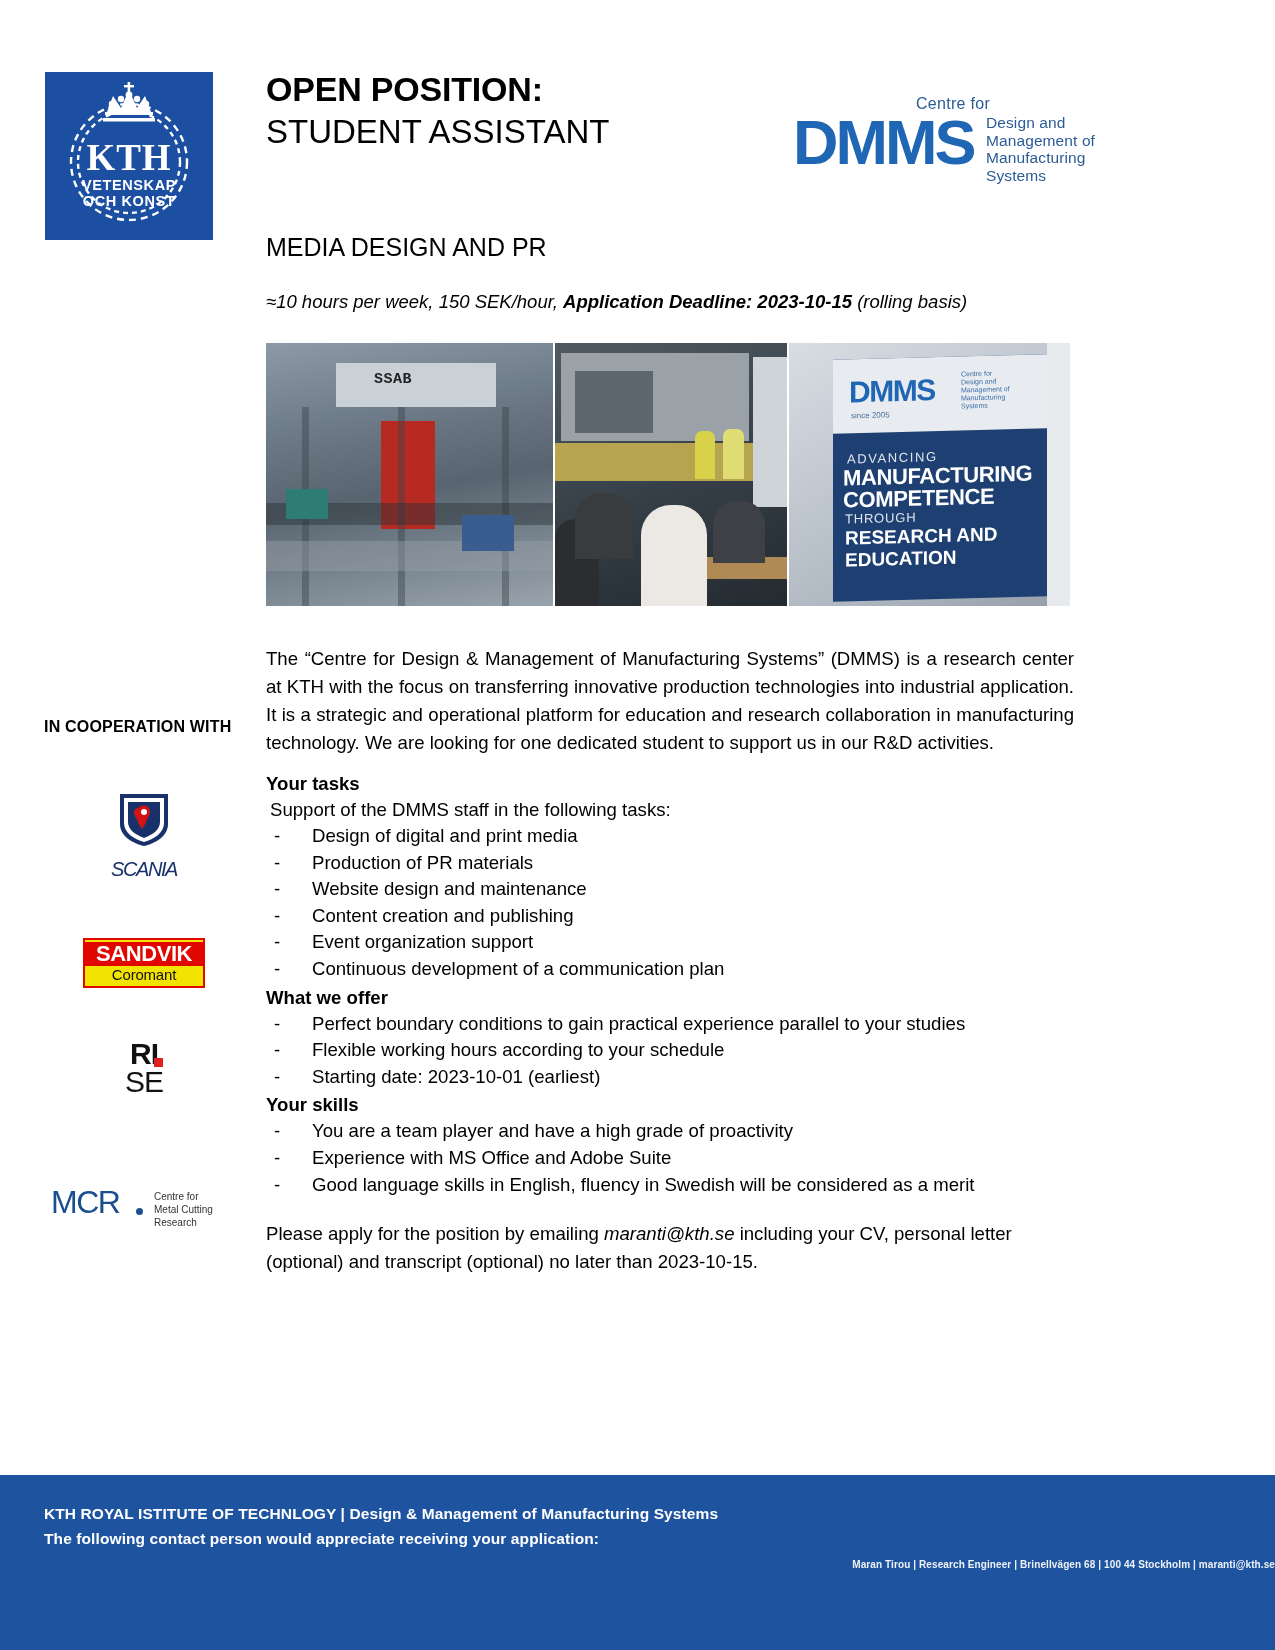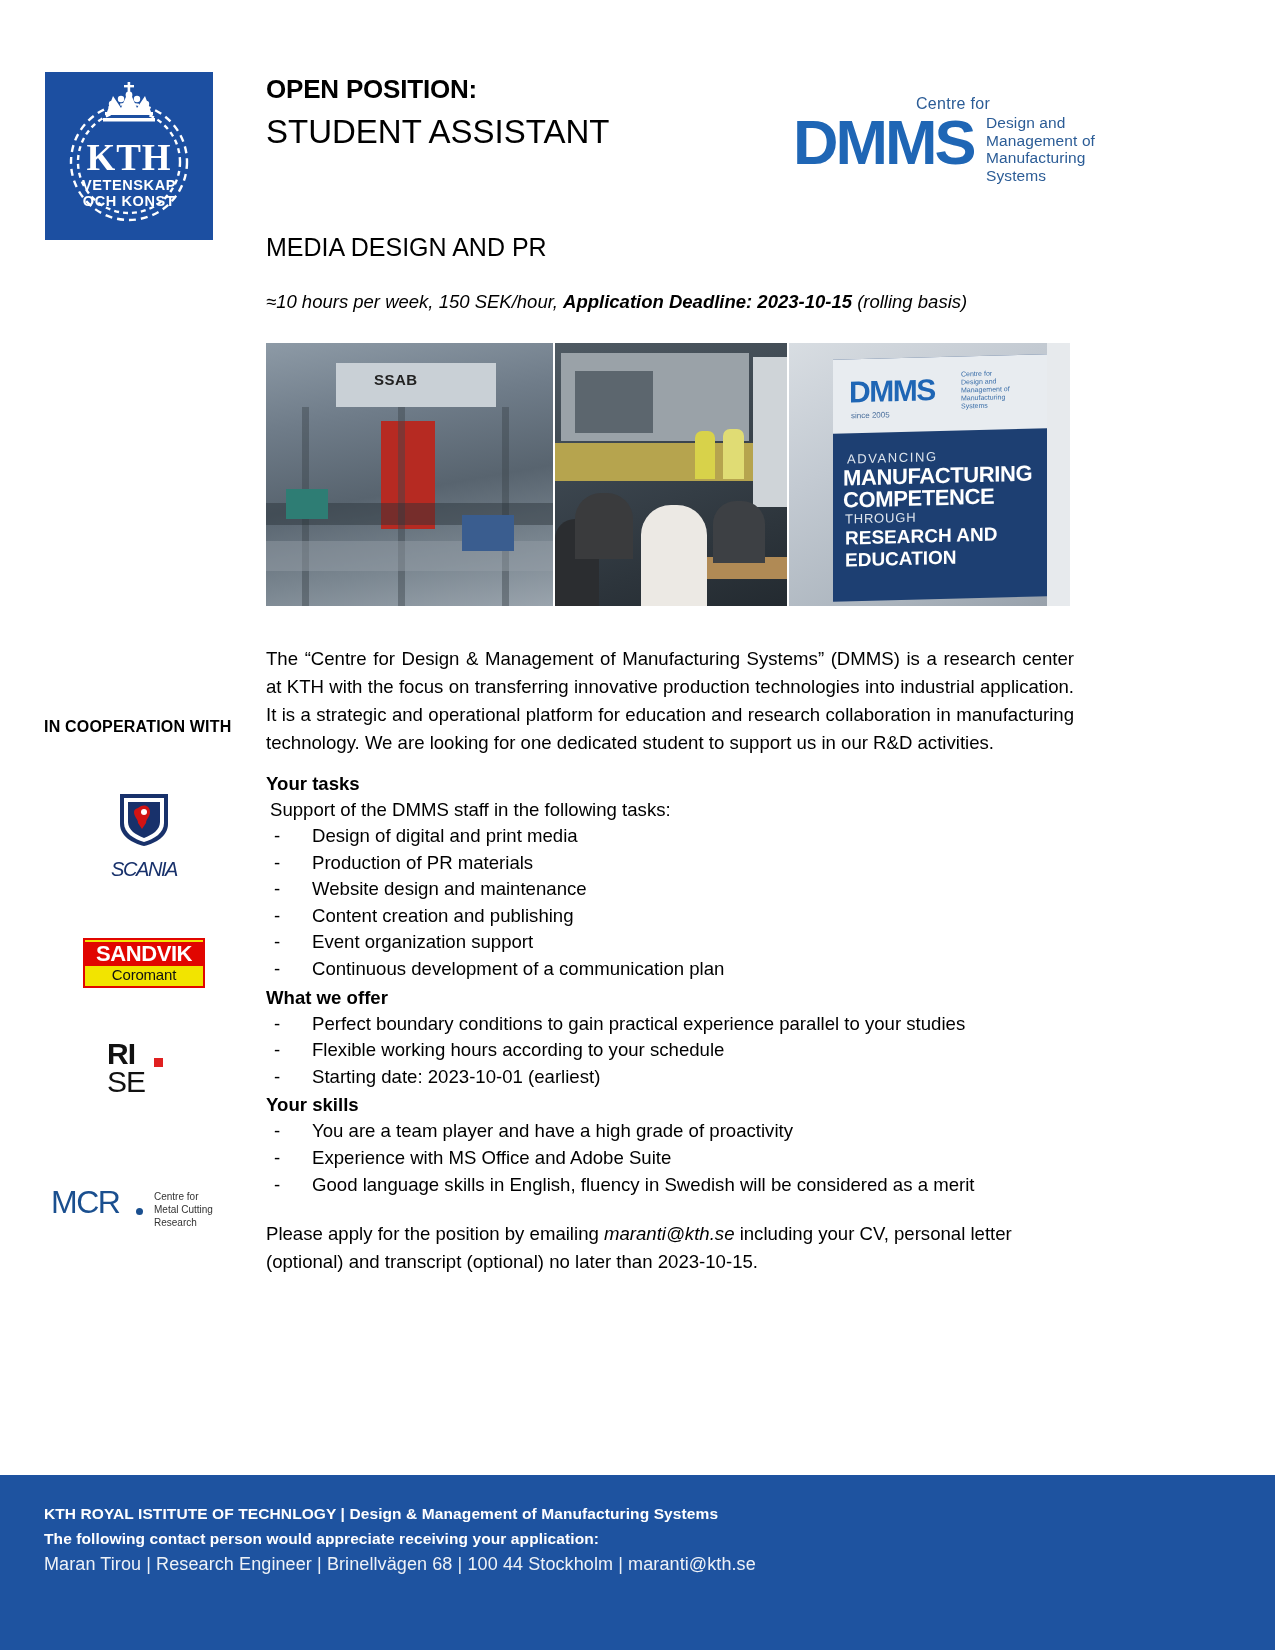--- a/index.html
+++ b/index.html
@@ -32,21 +32,21 @@
   }
   .kth-logo svg { display: block; width: 168px; height: 168px; }
 
   .title-block {
     position: absolute;
     left: 266px;
     top: 68px;
     width: 520px;
   }
   .title-line1 {
-    font-size: 26px;
+    font-size: 34px;
     font-weight: bold;
     letter-spacing: -0.2px;
     line-height: 42px;
     white-space: nowrap;
   }
   .title-line2 {
     font-size: 33px;
     font-weight: normal;
     line-height: 44px;
     white-space: nowrap;
@@ -126,21 +126,21 @@
     height: 263px;
     overflow: hidden;
   }
   .photo-1 { width: 287px; background: linear-gradient(170deg,#8d9aa6 0%,#6f7c89 28%,#58646f 55%,#7b8791 80%,#9aa4ad 100%); }
   .photo-2 { width: 232px; background: linear-gradient(160deg,#4f5a63 0%,#3c464f 40%,#2d353c 75%,#232a30 100%); }
   .photo-3 { width: 281px; background: linear-gradient(150deg,#d8dde2 0%,#c3cad2 35%,#aeb7c0 70%,#959ea8 100%); }
 
   
   .p1-red { position:absolute; left:115px; top:78px; width:54px; height:108px; background:#b62a22; }
   .p1-white { position:absolute; left:70px; top:20px; width:160px; height:44px; background:#c9d0d6; }
-  .p1-ssab { position:absolute; left:108px; top:28px; font-size:15px; font-weight:bold; color:#222; letter-spacing:0.5px; }
+  .p1-ssab { position:absolute; left:108px; top:28px; font-size:15px; font-weight:bold; color:#222; letter-spacing:0.5px;font-family:Liberation Mono, monospace; }
   .p1-bar-a { position:absolute; left:0; top:160px; width:287px; height:22px; background:rgba(40,48,55,0.45); }
   .p1-bar-b { position:absolute; left:0; top:198px; width:287px; height:30px; background:rgba(150,160,168,0.45); }
   .p1-col { position:absolute; top:64px; width:7px; height:199px; background:rgba(60,68,76,0.45); }
   .p1-teal { position:absolute; left:20px; top:146px; width:42px; height:30px; background:#2e7d74; }
   .p1-blue { position:absolute; left:196px; top:172px; width:52px; height:36px; background:#3a5d8f; }
 
   
   .p2-screen { position:absolute; left:6px; top:10px; width:188px; height:88px; background:#9aa2a8; }
   .p2-screen-in { position:absolute; left:14px; top:18px; width:78px; height:62px; background:#5c666e; }
   .p2-board { position:absolute; left:0px; top:100px; width:200px; height:38px; background:#b6a44e; }
@@ -212,21 +212,21 @@
     line-height: 24px;
   }
   .sandvik-bottom {
     color: #111;
     font-size: 15px;
     line-height: 17px;
     letter-spacing: -0.2px;
   }
 
   
-  .rise-logo { width: 74px; margin: 0 auto; text-align: left; position: relative; }
+  .rise-logo { width: 74px; margin: 0 auto; text-align: center; position: relative; }
   .rise-ri { font-size: 30px; font-weight: bold; color: #111; letter-spacing: -1px; line-height: 28px; }
   .rise-se { font-size: 30px; font-weight: normal; color: #111; letter-spacing: -1px; line-height: 28px; }
   .rise-dot { position: absolute; left: 47px; top: 18px; width: 9px; height: 9px; background: #e02020; }
 
   
   .mcr-logo { width: 186px; margin: 0 auto; position: relative; height: 48px; }
   .mcr-word { position: absolute; left: 0; top: 4px; font-size: 32px; font-weight: normal; color: #1a4f8f; letter-spacing: -1.5px; }
   .mcr-dot { position: absolute; left: 85px; top: 28px; width: 7px; height: 7px; background: #1a4f8f; border-radius: 50%; }
   .mcr-sub { position: absolute; left: 103px; top: 10px; font-size: 10px; color: #333; line-height: 13px; text-align: left; }
 
@@ -293,24 +293,25 @@
   }
   .f-line2 {
     color: #ffffff;
     font-size: 15.5px;
     font-weight: bold;
     line-height: 25px;
     letter-spacing: 0.1px;
   }
   .f-line3 {
     color: #eef2f7;
-    font-size: 18px;
-    font-weight: normal;
+    font-size: 10px;
+    font-weight: bold;
     line-height: 27px;
     letter-spacing: 0.1px;
+    text-align: right;
   }
 </style>
 </head>
 <body>
 
 <div class="page">
 
   <div class="kth-logo">
     <svg viewBox="0 0 168 168" xmlns="http://www.w3.org/2000/svg" aria-hidden="true">
       <g fill="none" stroke="#ffffff" stroke-width="2.4">

